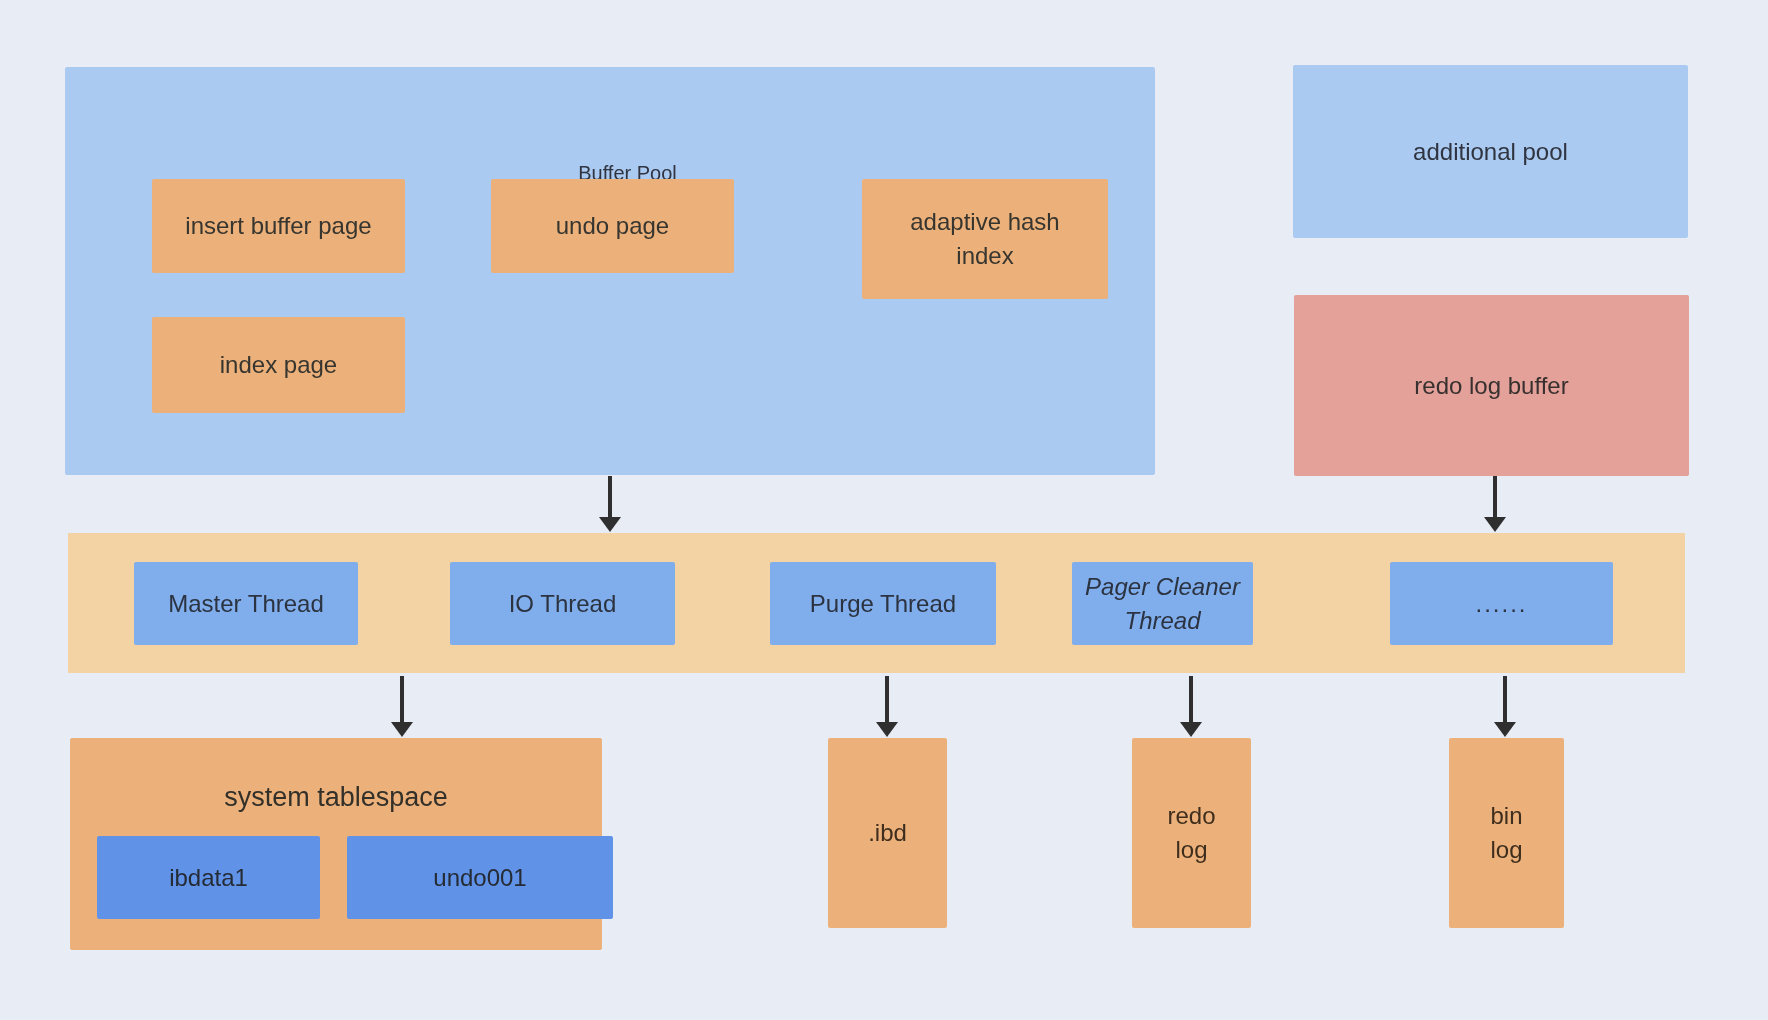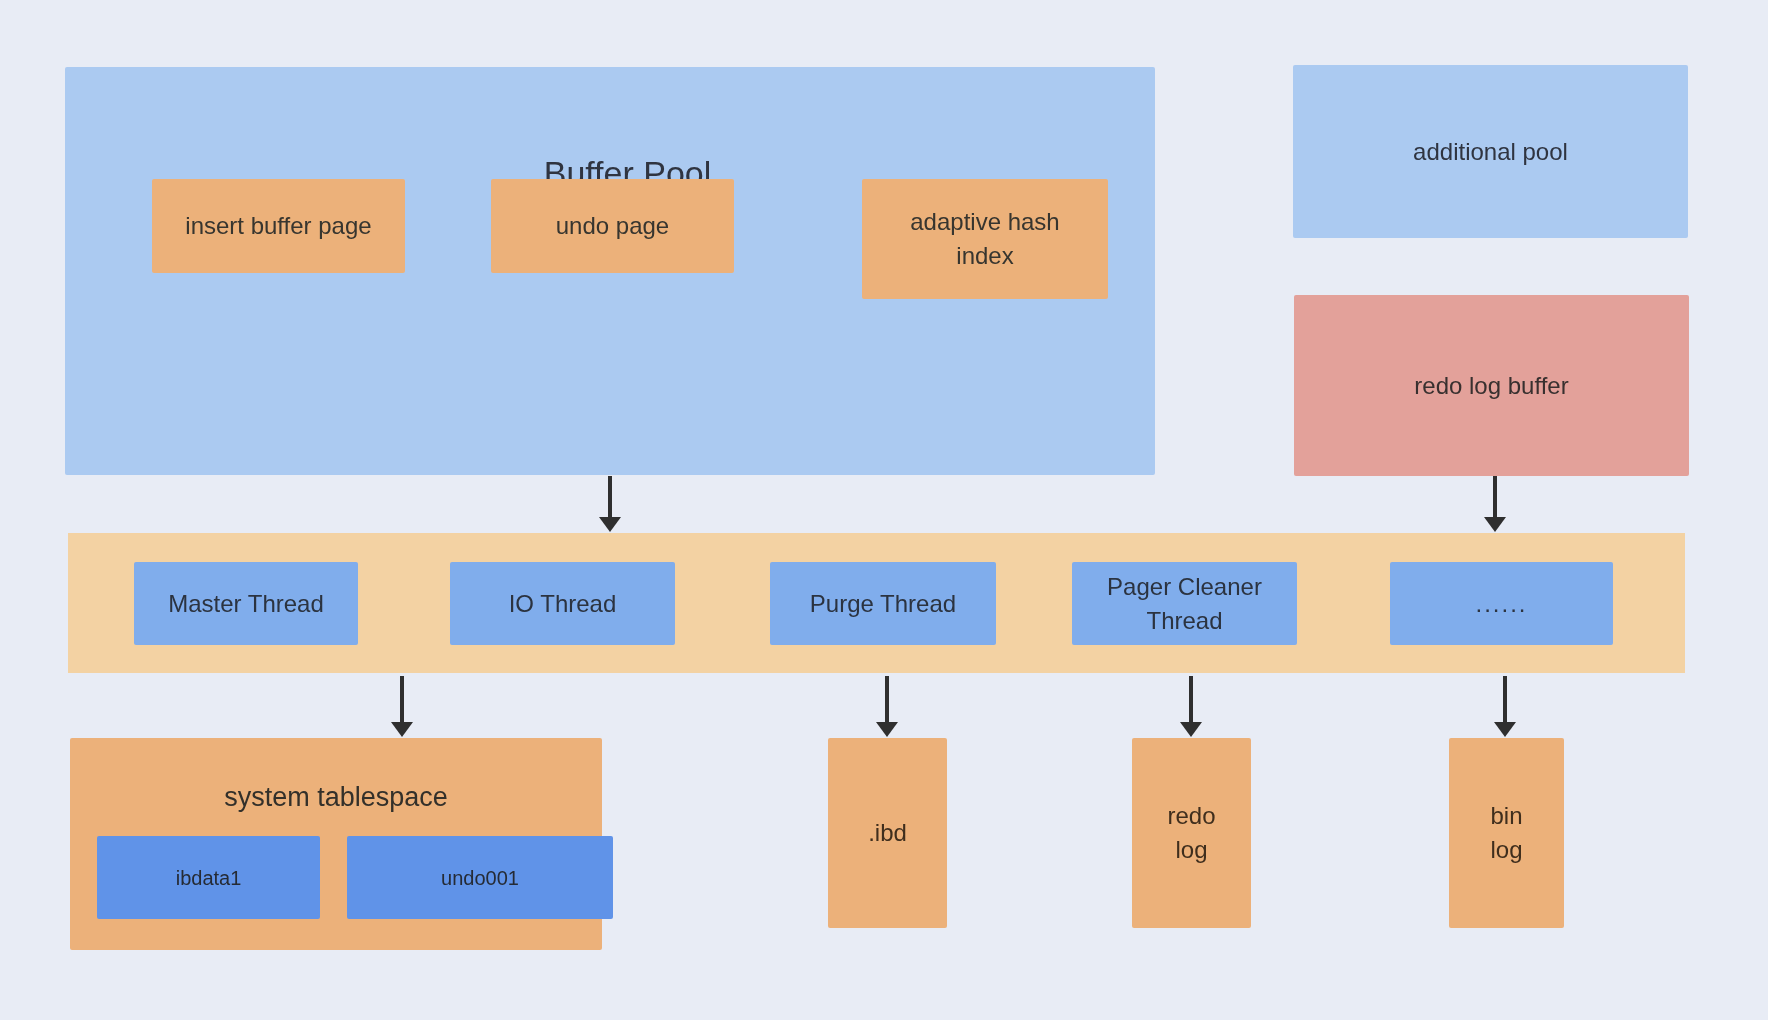--- a/index.html
+++ b/index.html
@@ -8,43 +8,43 @@
     background:#e8ecf5;
     font-family:"Liberation Sans","DejaVu Sans",sans-serif;
     -webkit-font-smoothing:antialiased;
   }
   .abs{position:absolute;box-sizing:border-box;}
   .center{display:flex;align-items:center;justify-content:center;text-align:center;}
   .lbl{white-space:pre-line;line-height:1.4;}
 
   
   .buffer-pool{left:65px;top:67px;width:1090px;height:408px;background:#abcaf1;border-radius:2px;}
-  .bp-title{left:0;top:86px;width:1090px;height:40px;font-size:34px;color:#2f3440;padding-left:35px;}
+  .bp-title{left:0;top:86px;width:1090px;height:40px;font-size:20px;color:#2f3440;padding-left:35px;}
   .cell{background:#ecb17a;border-radius:2px;font-size:24px;color:#37352f;}
   .c0{left:87px;top:112px;width:253px;height:94px;}
   .c1{left:426px;top:112px;width:243px;height:94px;}
   .c2{left:797px;top:112px;width:246px;height:120px;}
   .c3{left:87px;top:250px;width:253px;height:96px;}
   .c4{left:426px;top:250px;width:243px;height:96px;}
   .c5{left:761px;top:250px;width:246px;height:96px;}
 
   .additional-pool{left:1293px;top:65px;width:395px;height:173px;background:#abcaf1;border-radius:2px;font-size:24px;color:#2f3440;}
   .redo-log-buffer{left:1294px;top:295px;width:395px;height:181px;background:#e3a19a;border-radius:2px;font-size:24px;color:#38302f;}
 
   .thread-band{left:68px;top:533px;width:1617px;height:140px;background:#f3d2a3;}
   .thread{background:#80adec;border-radius:2px;font-size:24px;color:#2b3340;}
   .t0{left:134px;top:562px;width:224px;height:83px;}
   .t1{left:450px;top:562px;width:225px;height:83px;}
   .t2{left:770px;top:562px;width:226px;height:83px;}
-  .t3{left:1072px;top:562px;width:225px;height:83px;}
+  .t3{left:1072px;top:562px;width:181px;height:83px;font-style:italic;}
   .t4{left:1390px;top:562px;width:223px;height:83px;letter-spacing:2px;}
 
   .system-tablespace{left:70px;top:738px;width:532px;height:212px;background:#ecb17a;border-radius:2px;}
   .st-title{left:0;top:42px;width:532px;height:34px;font-size:27px;color:#33302a;}
-  .st-file{background:#6093e8;border-radius:2px;font-size:20px;color:#252b35;}
+  .st-file{background:#6093e8;border-radius:2px;font-size:24px;color:#252b35;}
   .f0{left:27px;top:98px;width:223px;height:83px;}
   .f1{left:277px;top:98px;width:266px;height:83px;}
 
   .disk{background:#ecb17a;border-radius:2px;font-size:24px;color:#3f2e1d;}
   .d0{left:828px;top:738px;width:119px;height:190px;}
   .d1{left:1132px;top:738px;width:119px;height:190px;}
   .d2{left:1449px;top:738px;width:115px;height:190px;}
 
   
   .arrow{position:absolute;width:22px;display:flex;flex-direction:column;align-items:center;}
@@ -66,20 +66,23 @@
   <div class="abs bp-title center">Buffer Pool</div>
   <div class="abs cell c0 center">
       <span class="lbl">insert buffer page</span>
     </div>
   <div class="abs cell c1 center">
       <span class="lbl">undo page</span>
     </div>
   <div class="abs cell c2 center">
       <span class="lbl">adaptive hash
 index</span>
+    </div>
+  <div class="abs cell c3 center">
+      <span class="lbl">index page</span>
     </div>
 </div>
 
 <div class="abs additional-pool center">
   <span class="lbl">additional pool</span>
 </div>
 
 <div class="abs redo-log-buffer center">
   <span class="lbl">redo log buffer</span>
 </div>

